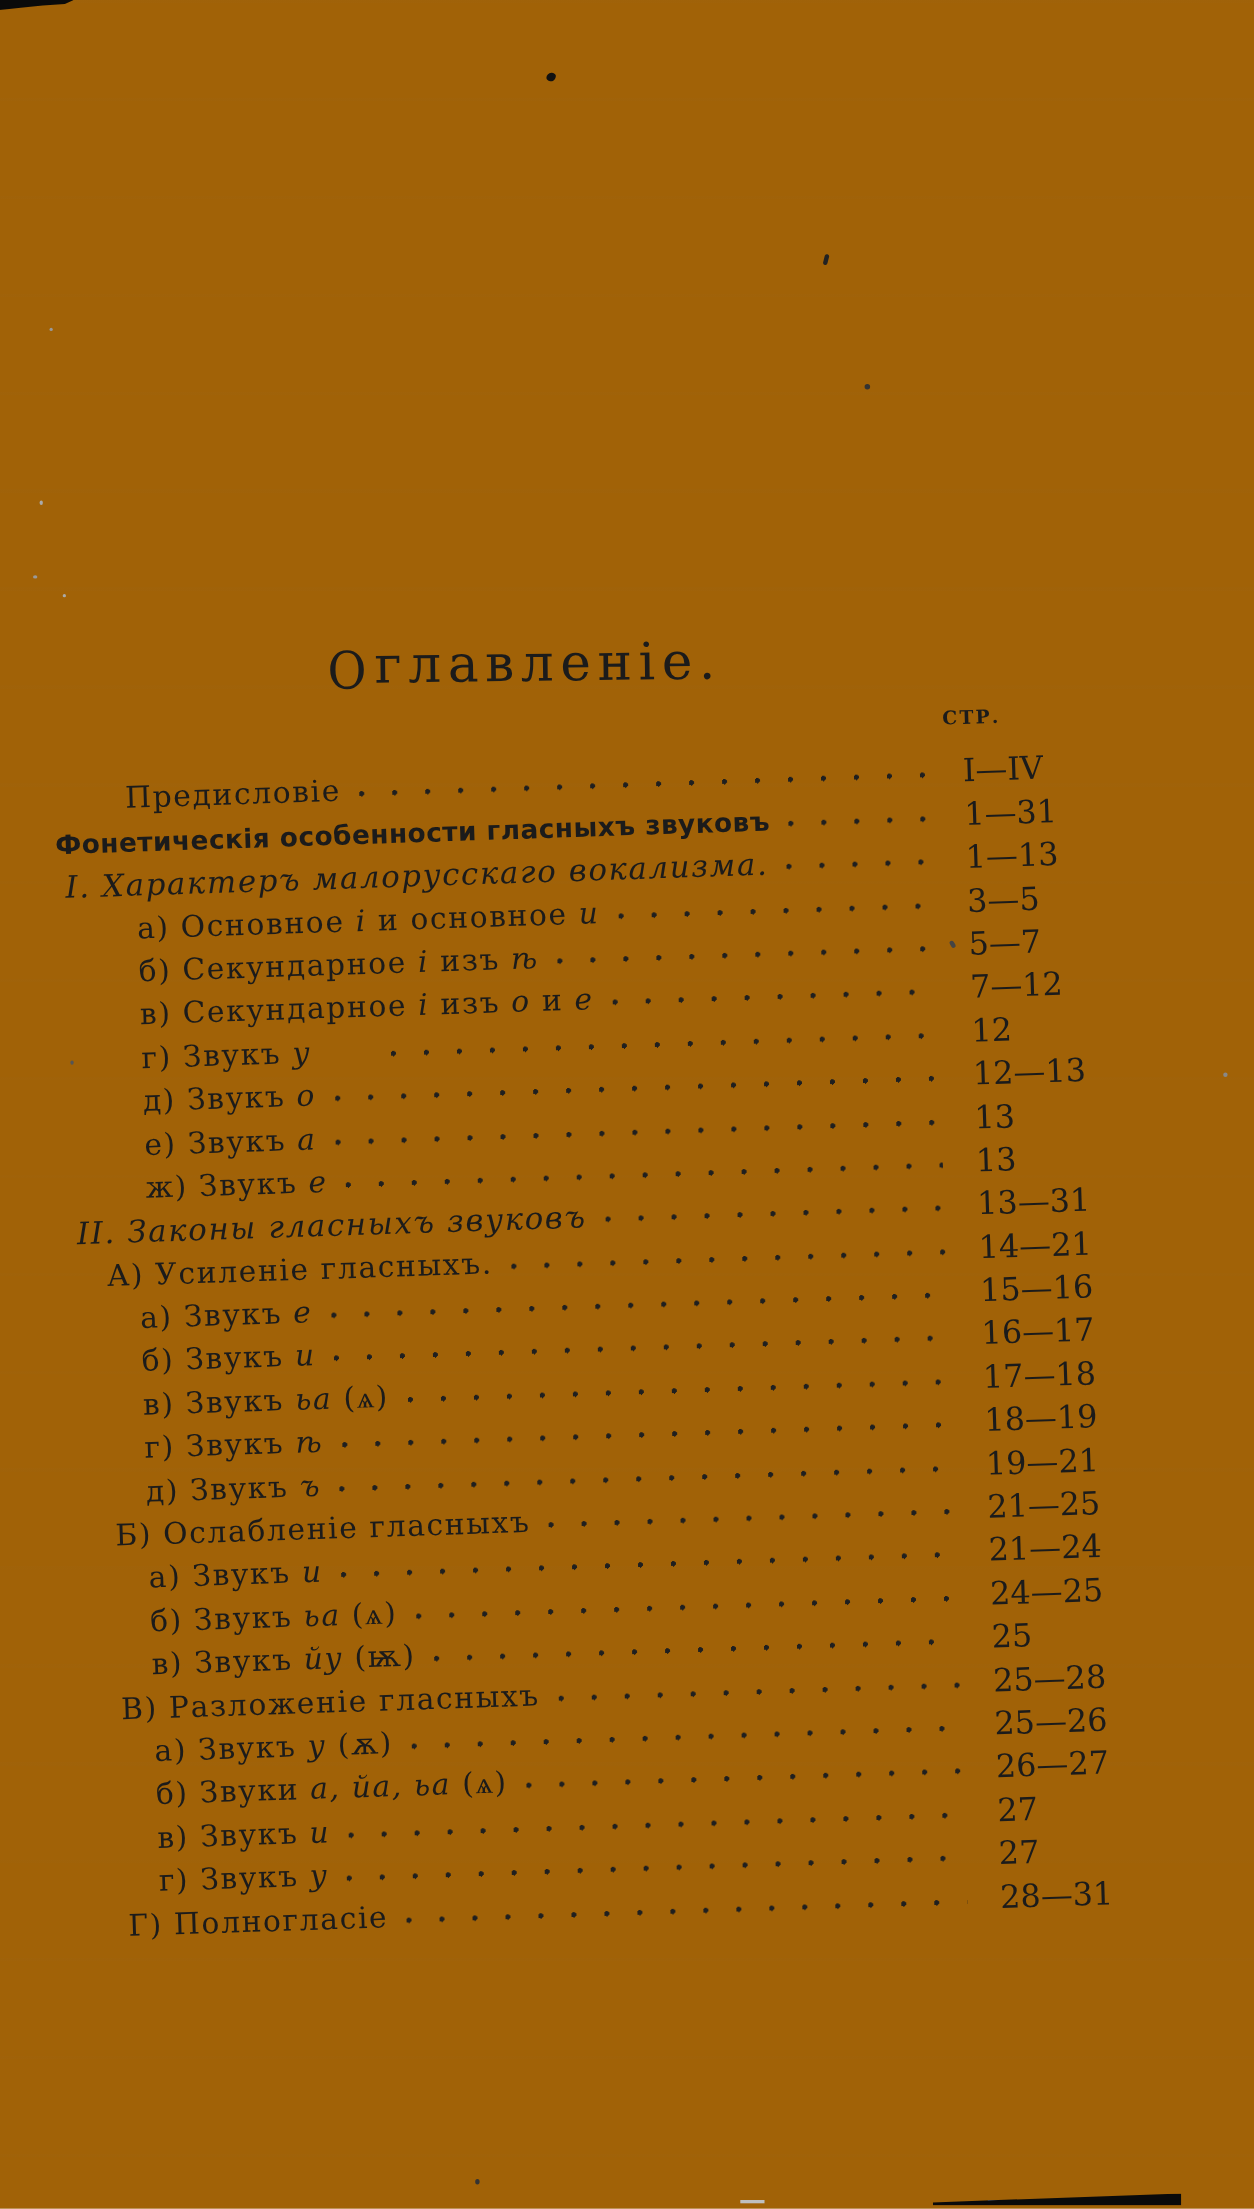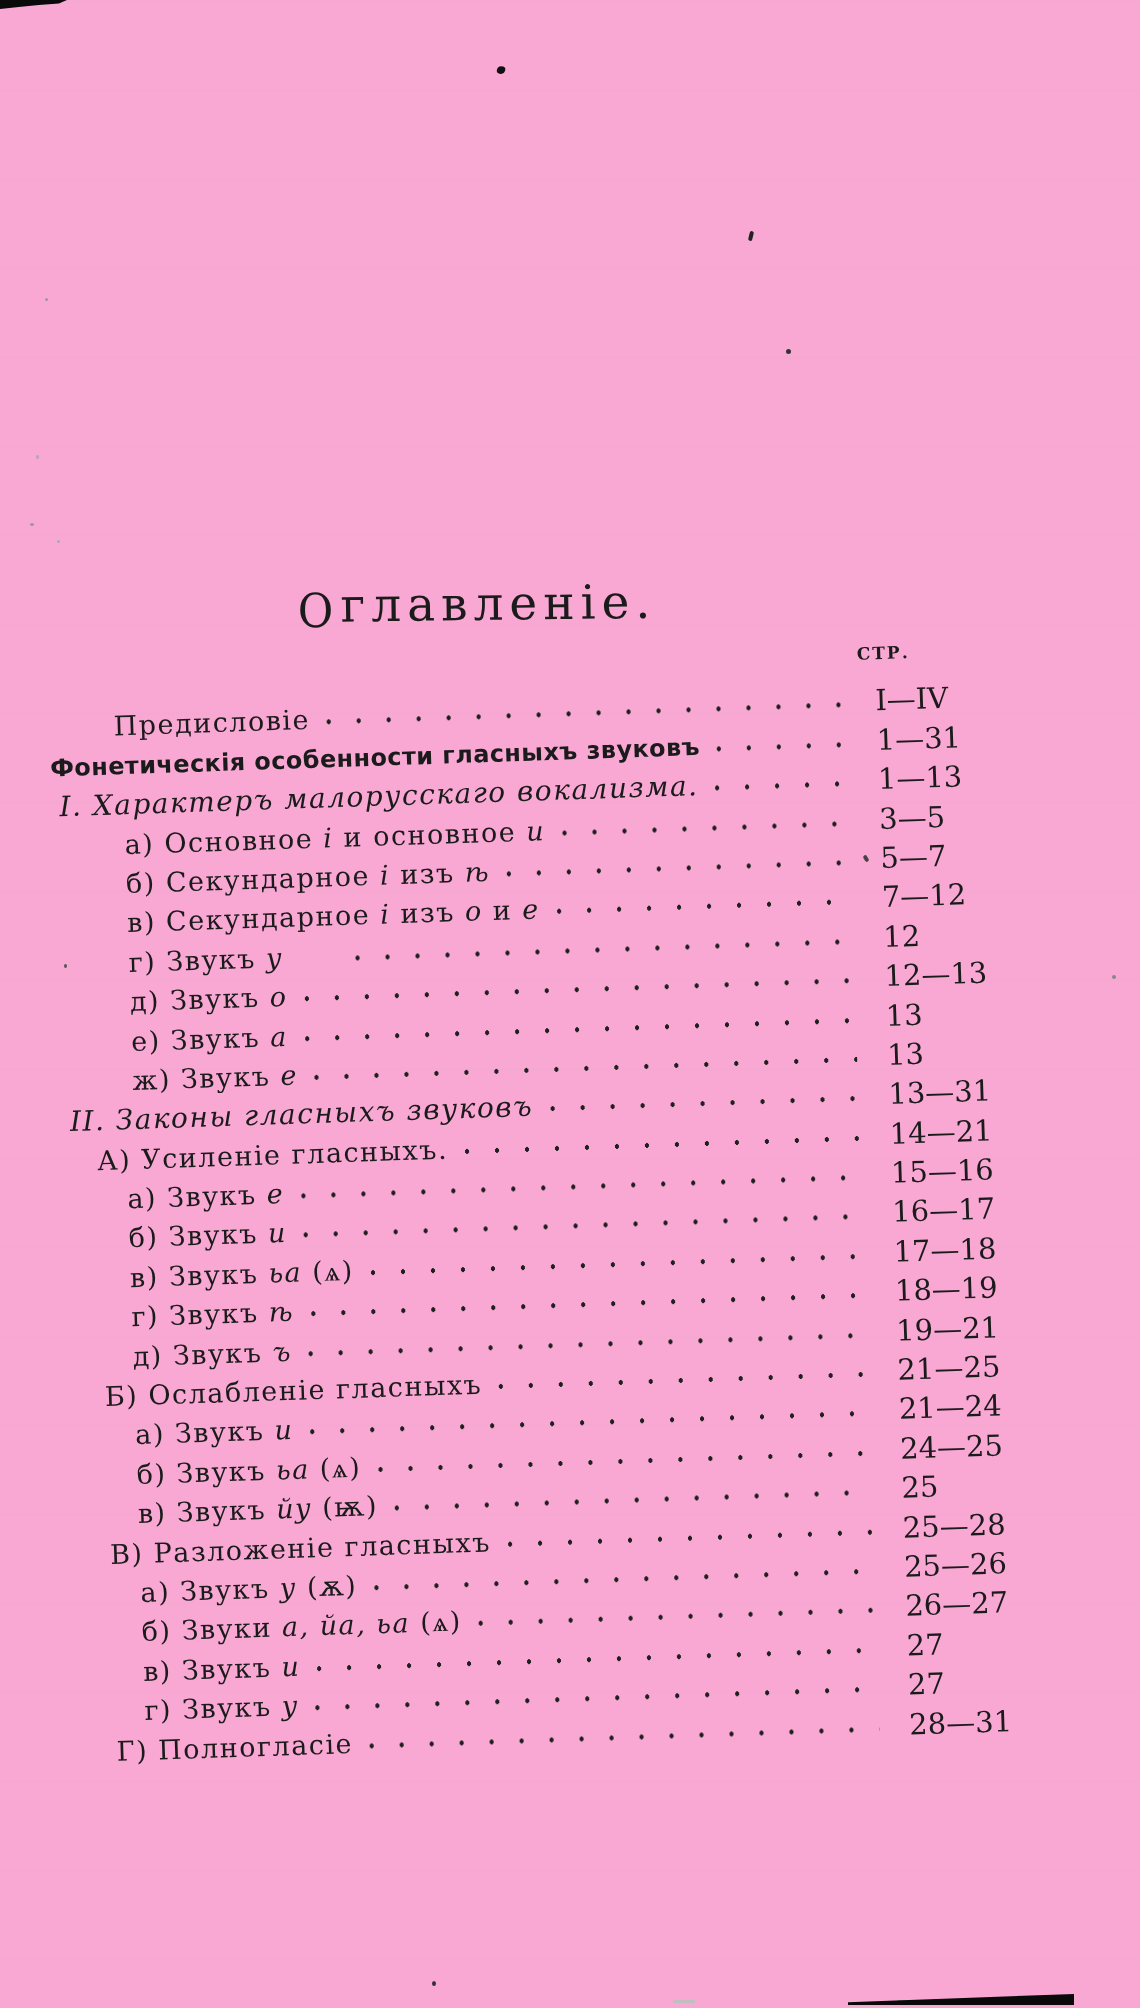--- a/index.html
+++ b/index.html
@@ -1,18 +1,18 @@
 <!DOCTYPE html>
 <html><head>
 <meta charset="utf-8">
 <style>
   html,body{margin:0;padding:0;}
   .page{
     position:relative; width:1140px; height:2008px; overflow:hidden;
-    background:#f9a8d4; color:#1b1b1b;
+    background:#a16207; color:#1b1b1b;
     font-family:"DejaVu Serif","Liberation Serif",serif;
   }
   .bands{
     position:absolute; inset:0; pointer-events:none;
     background:repeating-linear-gradient(180deg, rgba(120,120,120,0.018) 0 3px, rgba(0,0,0,0) 3px 89px);
   }
   
   .toc-title{
     position:absolute; left:296px; top:576px; white-space:nowrap;
     font-size:47px; letter-spacing:6px; transform:rotate(-0.7deg);

